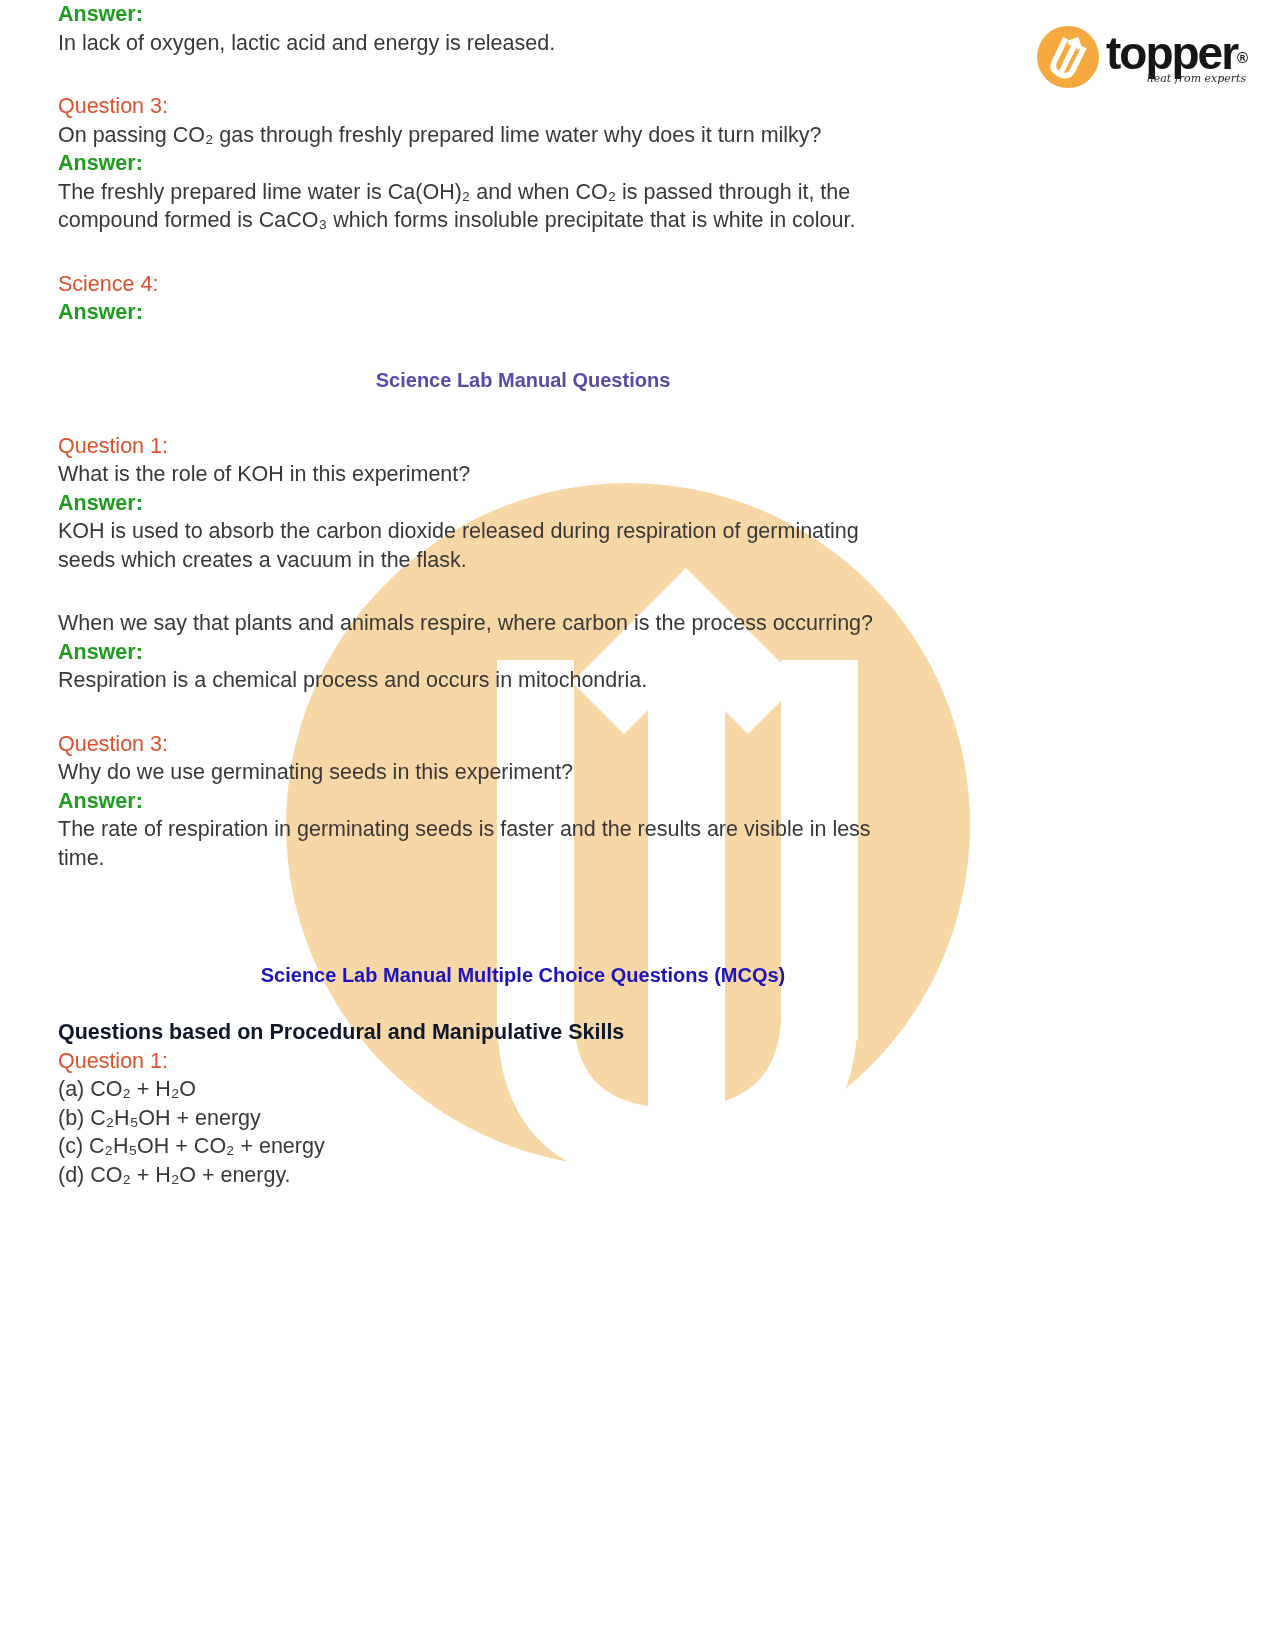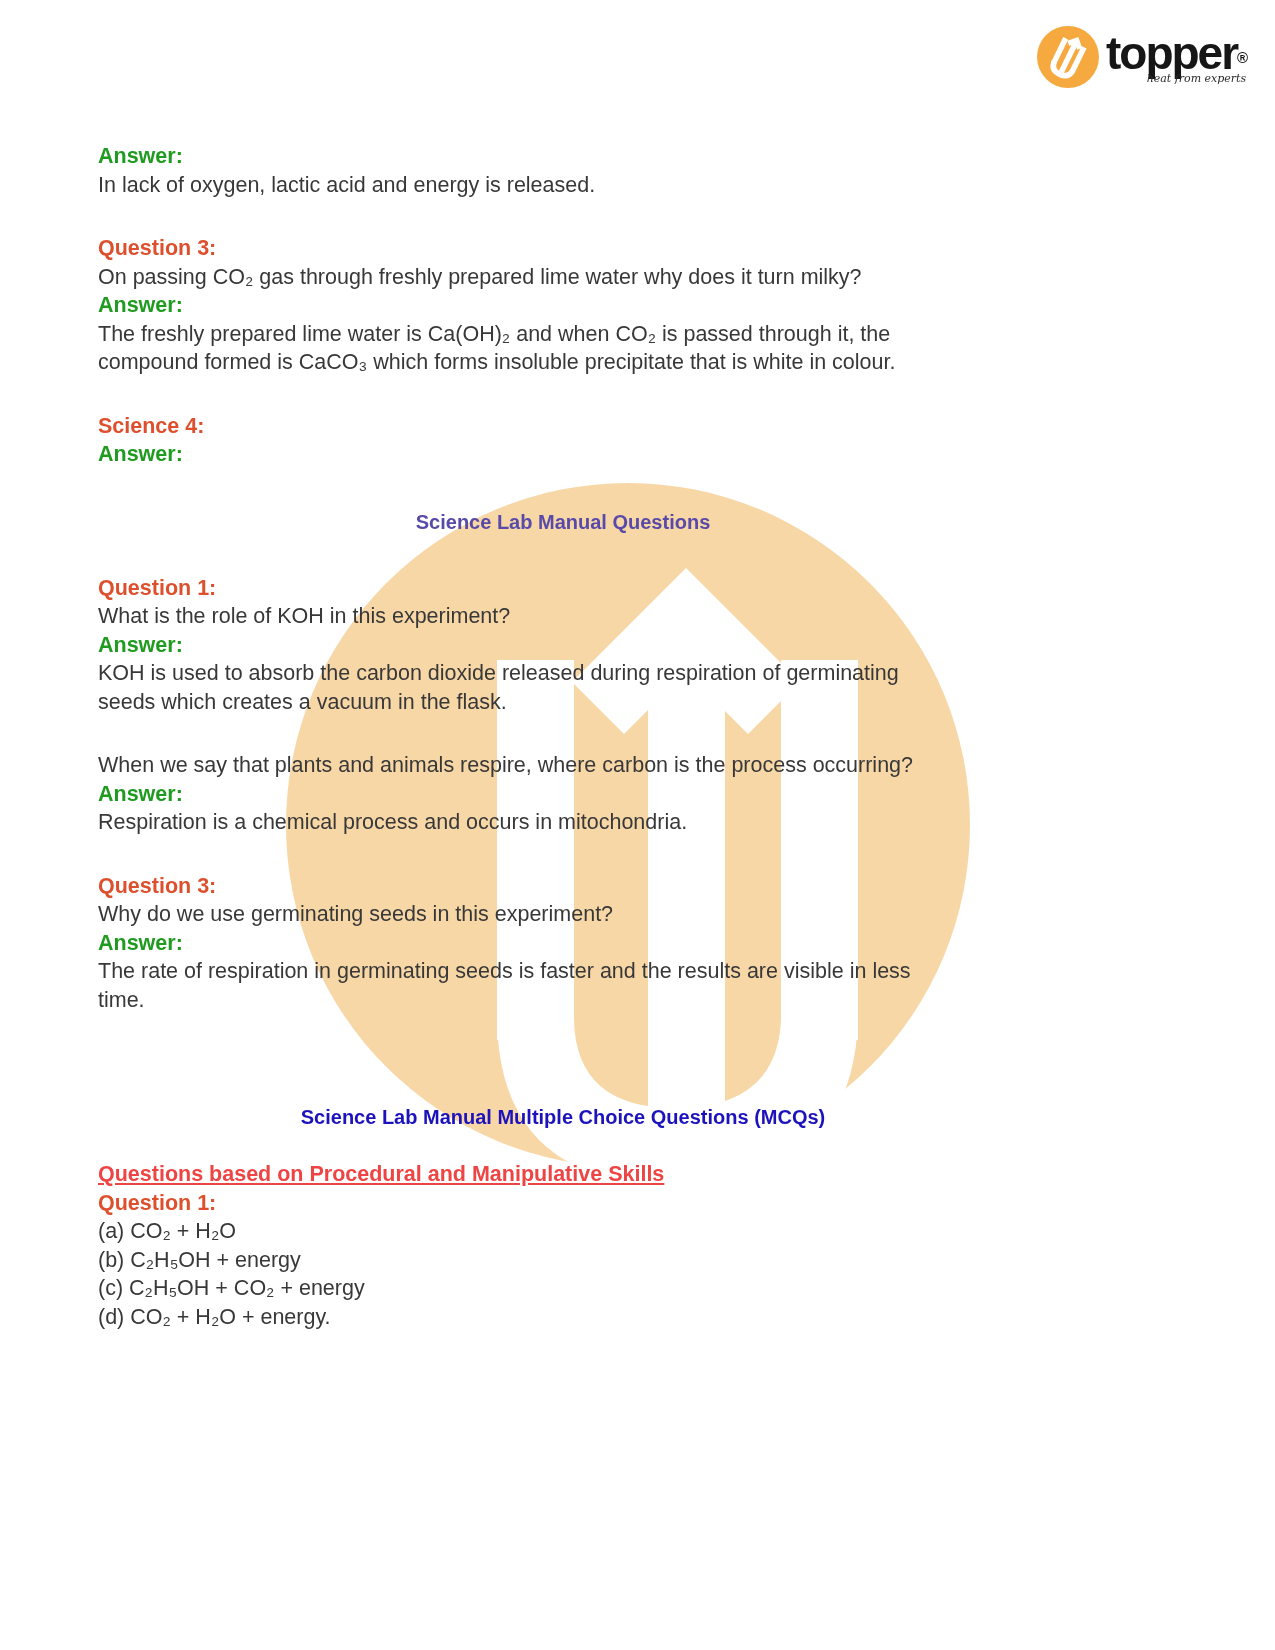--- a/index.html
+++ b/index.html
@@ -22,36 +22,35 @@
     line-height:58px;
   }
   .reg{font-size:15px;font-weight:bold;color:#161616;vertical-align:super;line-height:10px;}
   .tagline{
     font-family:"DejaVu Serif", serif;font-style:italic;
     font-size:11px;color:#2a2a2a;text-align:right;margin-top:-10px;padding-right:2px;
   }
   
   .content{
     position:relative;z-index:1;
-    margin-left:98px;
+    margin-left:58px;
     width:990px;
-    padding-top:142px;
   }
   .line{font-size:21.5px;line-height:28.5px;}
   .lines{white-space:pre-line;}
-  .q-label{color:#DE502D;font-weight:bold;}
+  .q-label{color:#DE502D;font-weight:normal;}
   .a-label{color:#1F9B20;font-weight:bold;}
   .body{color:#383838;}
   .qa-block{margin-top:35px;}
   .heading{
     width:930px;text-align:center;font-weight:bold;font-size:20px;line-height:34px;
   }
   .heading-purple{color:#584AA8;margin-top:36px;margin-bottom:20px;}
   .heading-blue{color:#1C13BD;margin-top:86px;margin-bottom:26px;}
-  .bold-black{font-weight:bold;color:#ef4444;text-decoration:underline;}
+  .bold-black{font-weight:bold;color:#0f172a;}
 </style>
 </head>
 <body>
 
 <div class="page">
 
   <svg class="watermark" width="1275" height="1650" viewBox="0 0 1275 1650" aria-hidden="true">
     <circle cx="628" cy="825" r="342" fill="#F8D7A7"></circle>
     <g fill="#ffffff">
       <path d="M497 660 h77 v380 h-77 z"></path>

